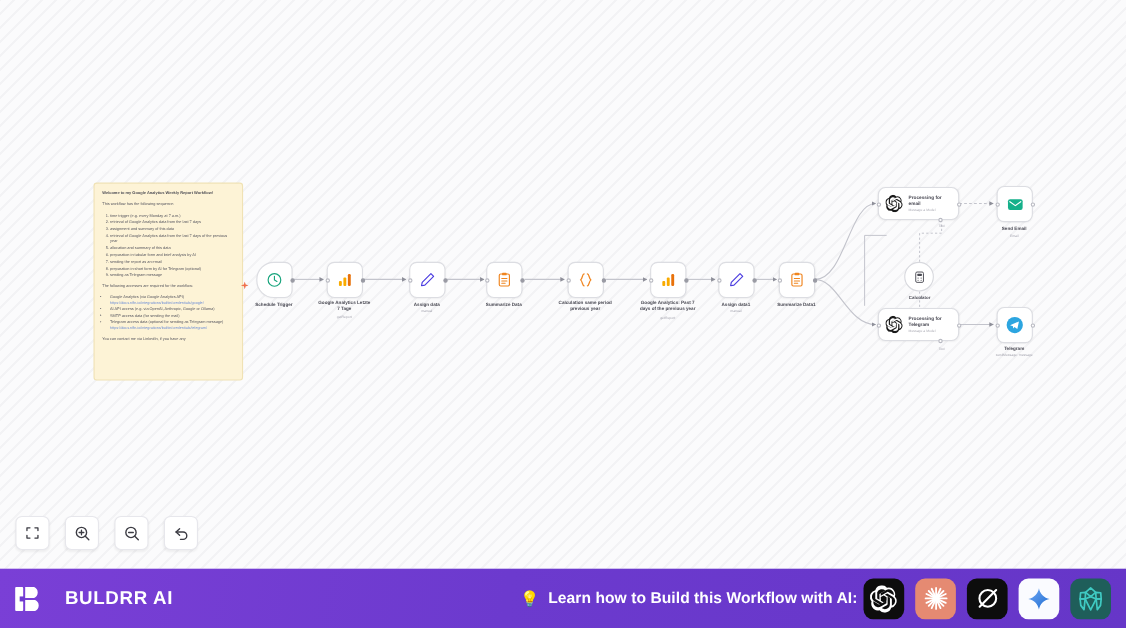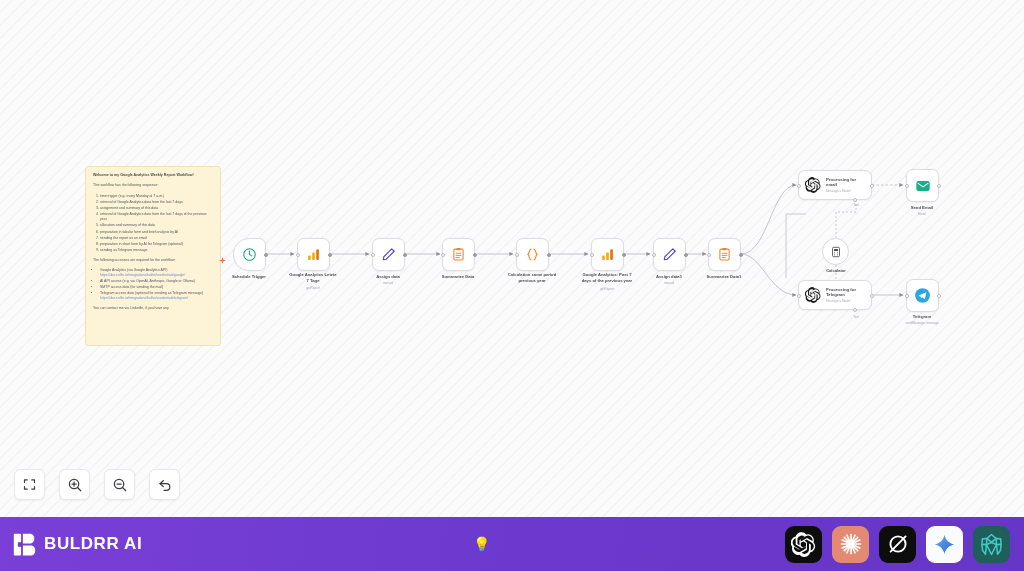--- a/index.html
+++ b/index.html
@@ -115,21 +115,21 @@
     cursor: pointer;
   }
 
   
   #footer {
     position: absolute; left: 0; top: 517px;
     width: 1024px; height: 54px;
     background: linear-gradient(100deg, #7a3fd6 0%, #6c3ace 45%, #6636c8 100%);
     display: flex; align-items: center;
   }
-  #brand { display: flex; align-items: center; gap: 3px; margin-left: 12px; }
+  #brand { display: flex; align-items: center; gap: 18px; margin-left: 12px; }
   #brandLogo { width: 29px; height: 29px; position: relative; }
   #brandName { color: #fff; font-size: 17px; font-weight: 700; letter-spacing: .6px; }
 
   #cta { position: absolute; left: 473px; top: 0; height: 54px; display: flex; align-items: center; gap: 8px; }
   #ctaBulb { font-size: 14px; line-height: 1; }
   #ctaText { color: #fff; font-size: 14.2px; font-weight: 700; letter-spacing: .05px; white-space: nowrap; }
 
   #aiIcons { position: absolute; right: 14px; top: 0; height: 54px; display: flex; align-items: center; gap: 10px; }
   .ai {
     width: 37px; height: 37px; border-radius: 9px;
@@ -406,20 +406,21 @@
           <path d="M12 4 H21 a6 6 0 0 1 0 11 H12 z" fill="#fff"></path>
           <path d="M12 17 H22 a6 6 0 0 1 0 11 H12 z" fill="#fff"></path>
           <rect x="6.5" y="13.5" width="5" height="5" fill="#6C3ACE"></rect>
         </svg>
       </div>
       <span id="brandName">BULDRR AI</span>
     </div>
 
     <div id="cta">
       <span id="ctaBulb">💡</span>
+      <span id="ctaText">Learn how to Build this Workflow with AI:</span>
     </div>
 
     <div id="aiIcons">
 
       <div class="ai" style="background:#0D0D0D;">
         <svg width="25" height="25" viewBox="0 0 24 24">
           <path fill="#fff" d="M21.6 9.9a5.9 5.9 0 0 0-.5-4.8 5.9 5.9 0 0 0-6.4-2.8A5.9 5.9 0 0 0 4.5 4.4a5.9 5.9 0 0 0-3.9 2.9 5.9 5.9 0 0 0 .7 6.9 5.9 5.9 0 0 0 .5 4.8 5.9 5.9 0 0 0 6.4 2.8 5.9 5.9 0 0 0 10.2-2.1 5.9 5.9 0 0 0 3.9-2.9 5.9 5.9 0 0 0-.7-6.9zM12.9 21a4.4 4.4 0 0 1-2.8-1l.1-.1 4.7-2.7a.8.8 0 0 0 .4-.7v-6.6l2 1.2v5.5A4.4 4.4 0 0 1 12.9 21zM3.4 17a4.4 4.4 0 0 1-.5-3l.1.1 4.7 2.7a.8.8 0 0 0 .8 0l5.7-3.3v2.3l-4.8 2.8A4.4 4.4 0 0 1 3.4 17zM2.2 7.9a4.4 4.4 0 0 1 2.3-1.9v5.6a.8.8 0 0 0 .4.7l5.7 3.3-2 1.2-4.8-2.8a4.4 4.4 0 0 1-1.6-6zm16.4 3.8-5.7-3.3 2-1.2 4.8 2.8a4.4 4.4 0 0 1-.7 7.9V12.4a.8.8 0 0 0-.4-.7zm2-3-.1-.1-4.7-2.7a.8.8 0 0 0-.8 0L9.3 9.2V6.9l4.8-2.8a4.4 4.4 0 0 1 6.5 4.6zM8.2 12.8l-2-1.2V6.1A4.4 4.4 0 0 1 13.3 4.7l-.1.1-4.7 2.7a.8.8 0 0 0-.4.7zm1.1-2.4L11.9 9l2.5 1.5v2.9L11.9 15l-2.5-1.5z"></path>
         </svg>
       </div>
 

